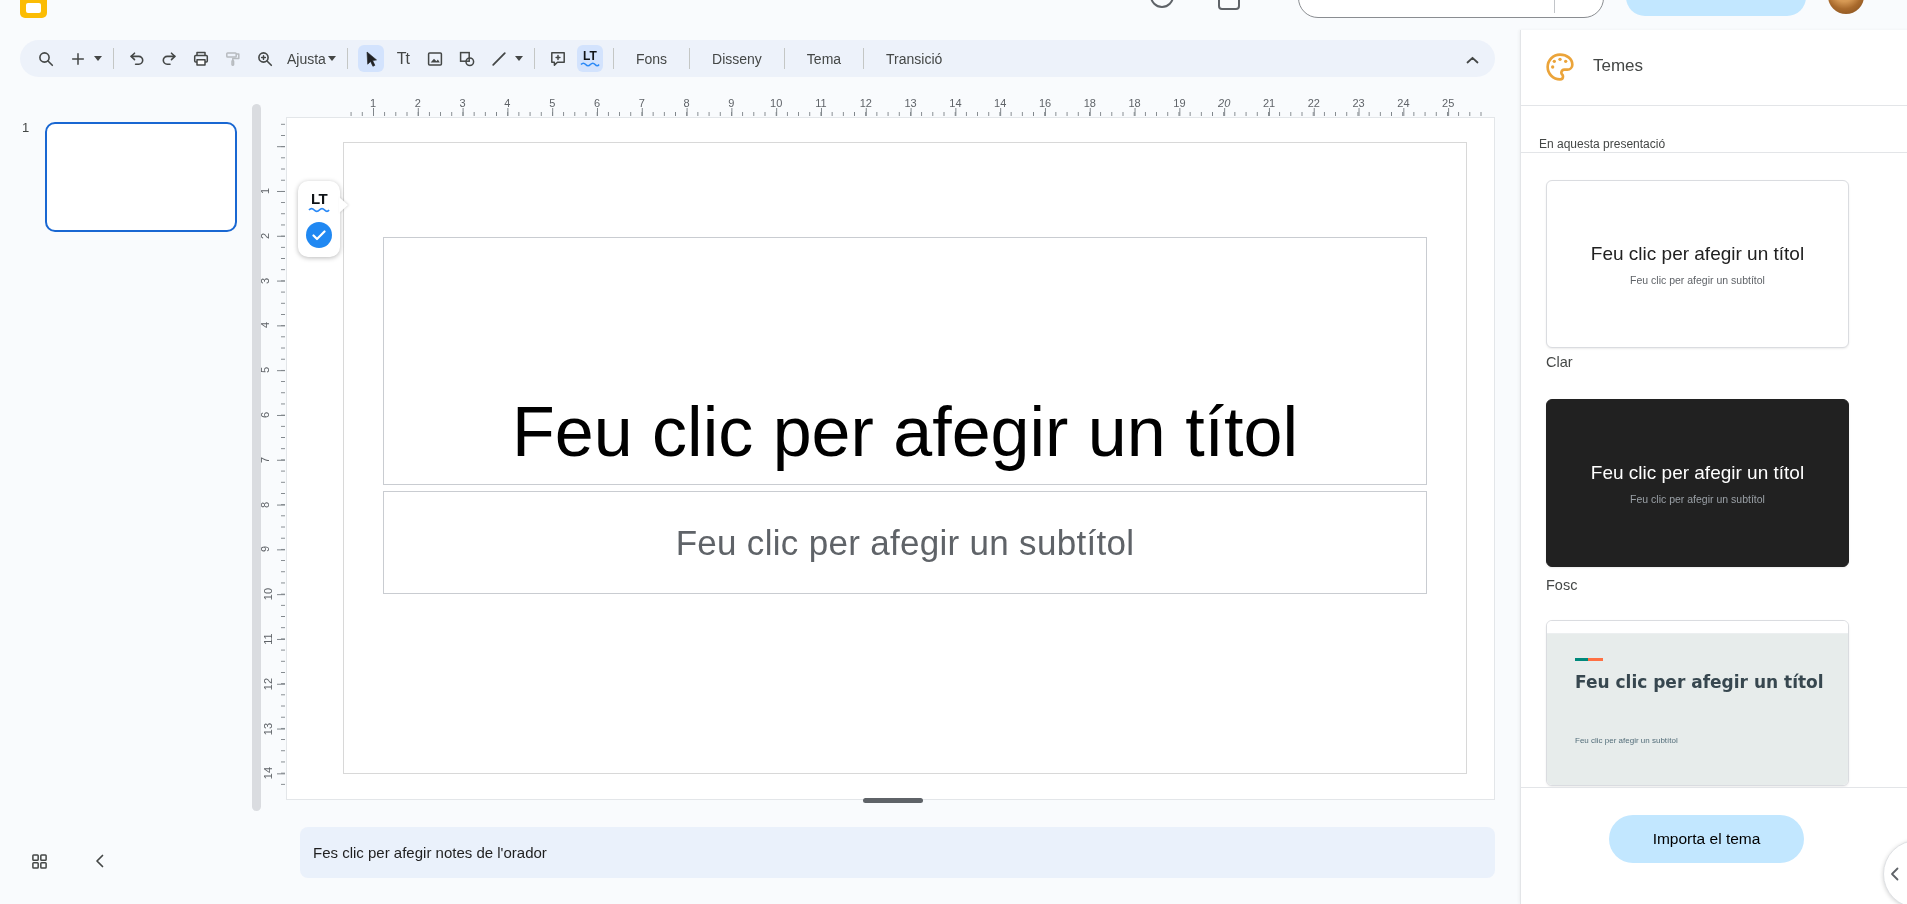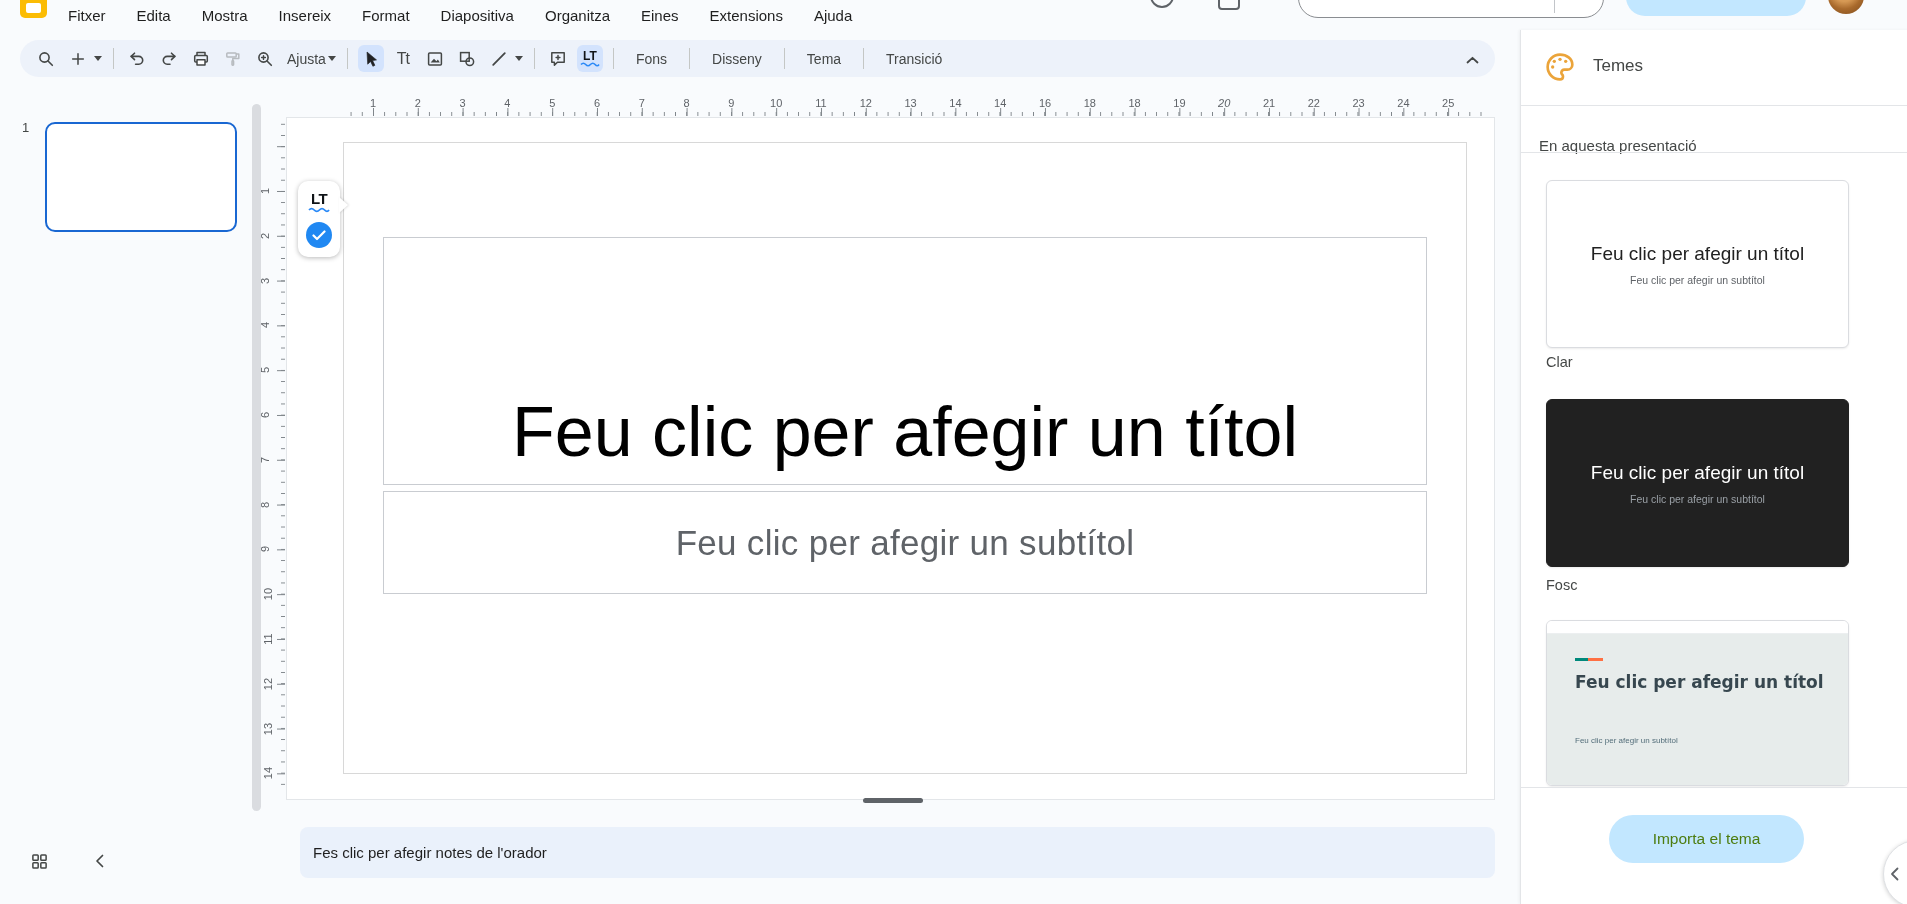--- a/index.html
+++ b/index.html
@@ -88,21 +88,21 @@
 
   
   .theme-panel { position:absolute; left:1520px; top:30px; width:453px; height:874px; background:#fff;
                  border-left:1px solid #e3e5e8; box-shadow:-1px 0 3px rgba(0,0,0,.05); }
   .panel-header { position:absolute; left:0; top:0; width:100%; height:75px; }
   .palette-icon { position:absolute; left:24px; top:22px; }
   .panel-title { position:absolute; left:72px; top:26px; font-size:17px; color:#444746; }
   .panel-close { position:absolute; right:28px; top:25px; width:22px; height:22px; display:flex; align-items:center; justify-content:center; }
   .panel-div { position:absolute; left:0; width:100%; height:1px; background:#e3e5e8; }
   .section-row { position:absolute; left:0; top:76px; width:100%; height:76px; }
-  .section-label { position:absolute; left:18px; top:31px; font-size:15px; color:#444746; }
+  .section-label { position:absolute; left:18px; top:31px; font-size:12px; color:#444746; }
   .section-chevron { position:absolute; right:48px; top:32px; }
   .panel-scrollthumb { position:absolute; right:10px; top:82px; width:9px; height:85px; border-radius:5px; background:#d4d7da; }
 
   .theme-card { position:absolute; left:25px; width:303px; height:168px; border-radius:6px; border:1px solid #dadce0;
                 background:#fff; box-shadow:0 1px 2px rgba(0,0,0,.08); overflow:hidden; }
   .theme-card .t-title { font-size:19px; text-align:center; white-space:nowrap; }
   .theme-card .t-sub { font-size:10.5px; text-align:center; white-space:nowrap; }
   .card-light { top:150px; }
   .card-light .t-title { margin-top:62px; color:#212121; }
   .card-light .t-sub { margin-top:9px; color:#5f6368; }
@@ -117,45 +117,33 @@
   .card-focus .body { position:absolute; left:0; top:13px; right:0; bottom:0; background:#e7eceb; }
   .card-focus .dashes { position:absolute; left:28px; top:24px; display:flex; }
   .card-focus .dash-teal { width:13px; height:3px; background:#00897b; }
   .card-focus .dash-orange { width:15px; height:3px; background:#ff7043; }
   .card-focus .t-title { position:absolute; left:28px; top:38px; text-align:left; font-family:"DejaVu Sans", sans-serif;
                          font-weight:bold; font-size:17px; color:#37474f; }
   .card-focus .t-sub { position:absolute; left:28px; top:102px; text-align:left; font-size:8px; color:#546e7a; }
 
   .panel-footer-div { top:757px; }
   .import-btn { position:absolute; left:88px; top:785px; width:195px; height:48px; border-radius:24px; background:#c2e7ff;
-                display:flex; align-items:center; justify-content:center; font-size:15.5px; color:#4d7c0f; }
+                display:flex; align-items:center; justify-content:center; font-size:15.5px; color:#000000; }
   .edge-collapse { position:absolute; left:1883px; top:840px; width:68px; height:68px; border-radius:50%; background:#fff;
                    border:1px solid #e0e2e5; box-shadow:0 1px 4px rgba(0,0,0,.18); }
   .edge-collapse svg { position:absolute; left:6px; top:26px; }
 </style>
 </head>
 <body>
 
 <div id="app">
 
   <div class="menubar">
     <div class="slides-logo">
         <div class="inner"></div>
-      </div>
-    <div class="menu-items" id="menu-items">
-        <span class="menu-item">Fitxer</span>
-        <span class="menu-item">Edita</span>
-        <span class="menu-item">Mostra</span>
-        <span class="menu-item">Insereix</span>
-        <span class="menu-item">Format</span>
-        <span class="menu-item">Diapositiva</span>
-        <span class="menu-item">Organitza</span>
-        <span class="menu-item">Eines</span>
-        <span class="menu-item">Extensions</span>
-        <span class="menu-item">Ajuda</span>
       </div>
     <div class="partial-icon1"></div>
     <div class="partial-icon2"></div>
     <div class="meet-pill">
         <div class="divider"></div>
       </div>
     <div class="share-pill"></div>
     <div class="avatar"></div>
   </div>
 

